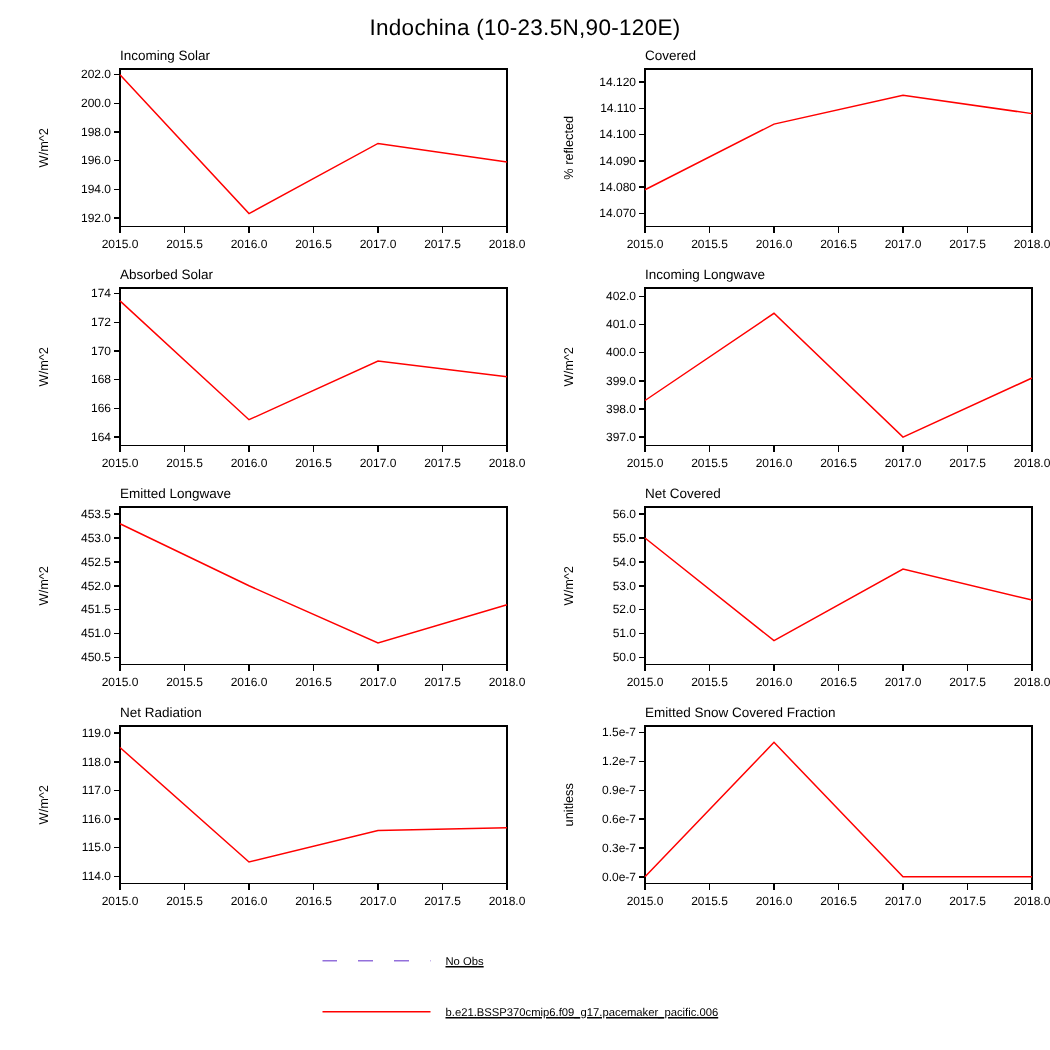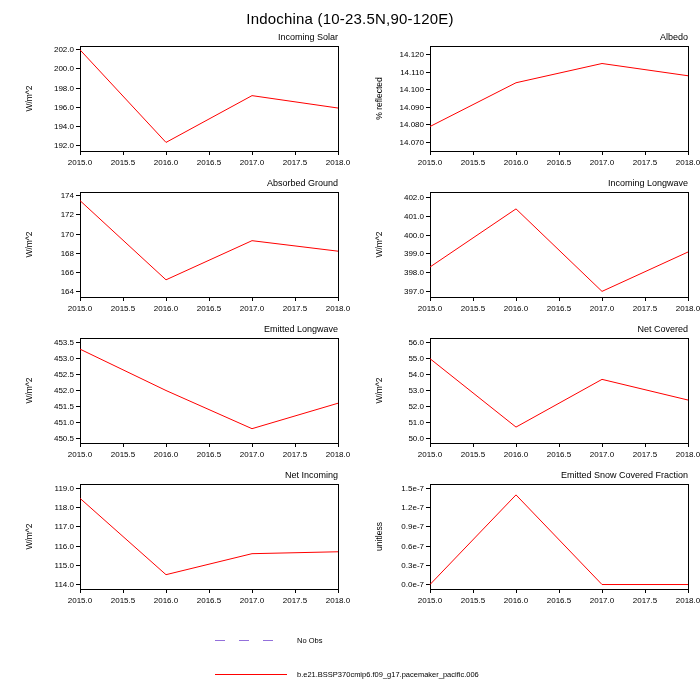--- a/index.html
+++ b/index.html
@@ -1,25 +1,25 @@
 <!DOCTYPE html>
 <html><head>
 <meta charset="utf-8">
 <style>
   html,body{margin:0;padding:0;background:#ffffff;}
   body{width:700px;height:700px;font-family:"Liberation Sans",sans-serif;color:#000;}
   .page{width:700px;height:700px;position:relative;}
   .page-title{padding-top:10px;text-align:center;font-size:15px;letter-spacing:.2px;}
   .grid{display:grid;grid-template-columns:350px 350px;margin-top:4px;}
   .cell{position:relative;width:350px;height:146px;}
-  .chart-title{position:absolute;left:80px;width:258px;top:1px;text-align:right;font-size:9px;line-height:11px;}
+  .chart-title{position:absolute;left:80px;width:258px;top:1px;text-align:left;font-size:9px;line-height:11px;}
   .cell svg{position:absolute;left:0;top:12px;display:block;}
   svg text{fill:#000;font-family:"Liberation Sans",sans-serif;}
   .legend{margin-top:20px;margin-left:215px;}
-  .legend-row{display:flex;align-items:center;height:10px;margin-bottom:24px;}
+  .legend-row{display:flex;align-items:center;height:10px;margin-bottom:24px;text-decoration:underline;}
   .legend-sample{display:inline-block;width:72px;height:1px;margin-right:10px;flex:0 0 auto;}
   .legend-label{font-size:7.5px;white-space:nowrap;}
 </style>
 </head>
 <body>
 
 <div class="page">
   <div class="page-title">Indochina (10-23.5N,90-120E)</div>
 
   <div class="grid">
@@ -51,21 +51,21 @@
           <text x="252" y="122" text-anchor="middle" font-size="8">2017.0</text>
           <line x1="295" y1="108" x2="295" y2="112" stroke="#000" stroke-width="1" shape-rendering="crispEdges"></line>
           <text x="295" y="122" text-anchor="middle" font-size="8">2017.5</text>
           <line x1="338" y1="108" x2="338" y2="112" stroke="#000" stroke-width="1" shape-rendering="crispEdges"></line>
           <text x="338" y="122" text-anchor="middle" font-size="8">2018.0</text>
           <text x="32" y="55.5" text-anchor="middle" font-size="8.5" transform="rotate(-90 32 55.5)">W/m^2</text>
           <polyline points="80,6.818181818181884 166,99.40909090909085 252,52.636363636363804 338,65.04545454545453" fill="none" stroke="#ff0000" stroke-width="1"></polyline>
         </svg>
     </div>
     <div class="cell">
-      <div class="chart-title">Albedo</div>
+      <div class="chart-title">Covered</div>
       <svg width="350" height="134">
           <rect x="80" y="3" width="258" height="105" fill="none" stroke="#000" stroke-width="1" shape-rendering="crispEdges"></rect>
           <line x1="76" y1="99.2499999999987" x2="80" y2="99.2499999999987" stroke="#000" stroke-width="1" shape-rendering="crispEdges"></line>
           <text x="74" y="101.7499999999987" text-anchor="end" font-size="8">14.070</text>
           <line x1="76" y1="81.74999999999923" x2="80" y2="81.74999999999923" stroke="#000" stroke-width="1" shape-rendering="crispEdges"></line>
           <text x="74" y="84.24999999999923" text-anchor="end" font-size="8">14.080</text>
           <line x1="76" y1="64.24999999999974" x2="80" y2="64.24999999999974" stroke="#000" stroke-width="1" shape-rendering="crispEdges"></line>
           <text x="74" y="66.74999999999974" text-anchor="end" font-size="8">14.090</text>
           <line x1="76" y1="46.75000000000026" x2="80" y2="46.75000000000026" stroke="#000" stroke-width="1" shape-rendering="crispEdges"></line>
           <text x="74" y="49.25000000000026" text-anchor="end" font-size="8">14.100</text>
@@ -85,21 +85,21 @@
           <text x="252" y="122" text-anchor="middle" font-size="8">2017.0</text>
           <line x1="295" y1="108" x2="295" y2="112" stroke="#000" stroke-width="1" shape-rendering="crispEdges"></line>
           <text x="295" y="122" text-anchor="middle" font-size="8">2017.5</text>
           <line x1="338" y1="108" x2="338" y2="112" stroke="#000" stroke-width="1" shape-rendering="crispEdges"></line>
           <text x="338" y="122" text-anchor="middle" font-size="8">2018.0</text>
           <text x="32" y="55.5" text-anchor="middle" font-size="8.5" transform="rotate(-90 32 55.5)">% reflected</text>
           <polyline points="80,83.49999999999824 166,39.750000000001094 252,20.49999999999949 338,32.749999999998806" fill="none" stroke="#ff0000" stroke-width="1"></polyline>
         </svg>
     </div>
     <div class="cell">
-      <div class="chart-title">Absorbed Ground</div>
+      <div class="chart-title">Absorbed Solar</div>
       <svg width="350" height="134">
           <rect x="80" y="3" width="258" height="105" fill="none" stroke="#000" stroke-width="1" shape-rendering="crispEdges"></rect>
           <line x1="76" y1="102.27272727272732" x2="80" y2="102.27272727272732" stroke="#000" stroke-width="1" shape-rendering="crispEdges"></line>
           <text x="74" y="104.77272727272732" text-anchor="end" font-size="8">164</text>
           <line x1="76" y1="83.18181818181823" x2="80" y2="83.18181818181823" stroke="#000" stroke-width="1" shape-rendering="crispEdges"></line>
           <text x="74" y="85.68181818181823" text-anchor="end" font-size="8">166</text>
           <line x1="76" y1="64.09090909090915" x2="80" y2="64.09090909090915" stroke="#000" stroke-width="1" shape-rendering="crispEdges"></line>
           <text x="74" y="66.59090909090915" text-anchor="end" font-size="8">168</text>
           <line x1="76" y1="45.00000000000005" x2="80" y2="45.00000000000005" stroke="#000" stroke-width="1" shape-rendering="crispEdges"></line>
           <text x="74" y="47.50000000000005" text-anchor="end" font-size="8">170</text>
@@ -225,21 +225,21 @@
           <text x="252" y="122" text-anchor="middle" font-size="8">2017.0</text>
           <line x1="295" y1="108" x2="295" y2="112" stroke="#000" stroke-width="1" shape-rendering="crispEdges"></line>
           <text x="295" y="122" text-anchor="middle" font-size="8">2017.5</text>
           <line x1="338" y1="108" x2="338" y2="112" stroke="#000" stroke-width="1" shape-rendering="crispEdges"></line>
           <text x="338" y="122" text-anchor="middle" font-size="8">2018.0</text>
           <text x="32" y="55.5" text-anchor="middle" font-size="8.5" transform="rotate(-90 32 55.5)">W/m^2</text>
           <polyline points="80,23.68181818181816 166,92.09090909090908 252,44.3636363636363 338,65.04545454545458" fill="none" stroke="#ff0000" stroke-width="1"></polyline>
         </svg>
     </div>
     <div class="cell">
-      <div class="chart-title">Net Incoming</div>
+      <div class="chart-title">Net Radiation</div>
       <svg width="350" height="134">
           <rect x="80" y="3" width="258" height="105" fill="none" stroke="#000" stroke-width="1" shape-rendering="crispEdges"></rect>
           <line x1="76" y1="103.22727272727273" x2="80" y2="103.22727272727273" stroke="#000" stroke-width="1" shape-rendering="crispEdges"></line>
           <text x="74" y="105.72727272727273" text-anchor="end" font-size="8">114.0</text>
           <line x1="76" y1="84.13636363636364" x2="80" y2="84.13636363636364" stroke="#000" stroke-width="1" shape-rendering="crispEdges"></line>
           <text x="74" y="86.63636363636364" text-anchor="end" font-size="8">115.0</text>
           <line x1="76" y1="65.04545454545453" x2="80" y2="65.04545454545453" stroke="#000" stroke-width="1" shape-rendering="crispEdges"></line>
           <text x="74" y="67.54545454545453" text-anchor="end" font-size="8">116.0</text>
           <line x1="76" y1="45.95454545454545" x2="80" y2="45.95454545454545" stroke="#000" stroke-width="1" shape-rendering="crispEdges"></line>
           <text x="74" y="48.45454545454545" text-anchor="end" font-size="8">117.0</text>

